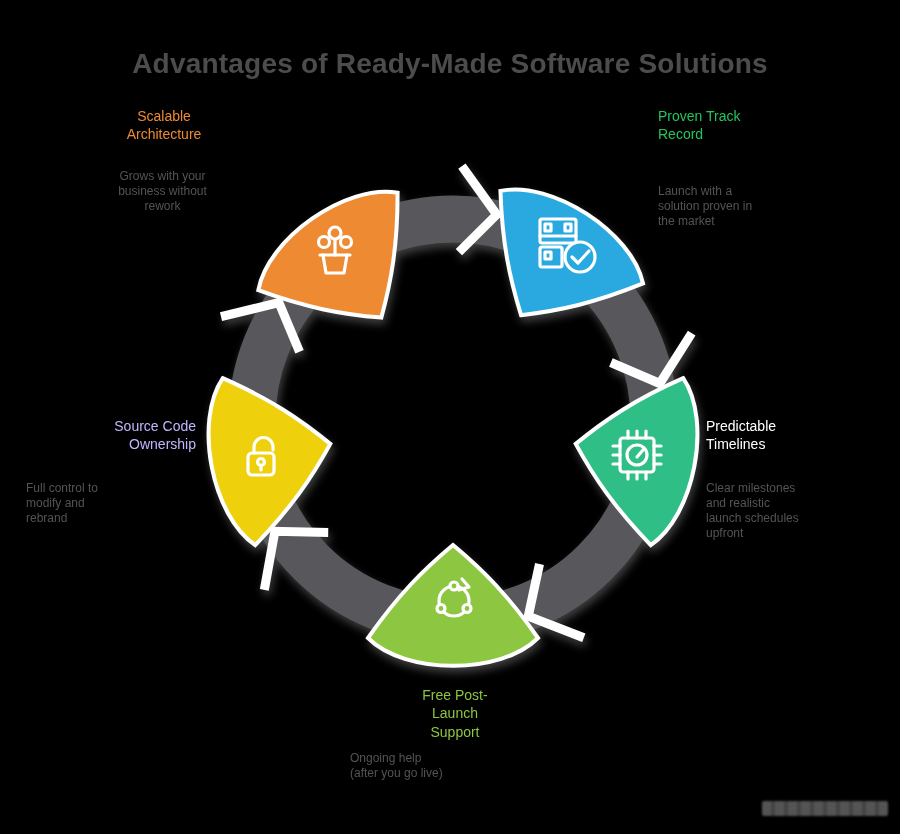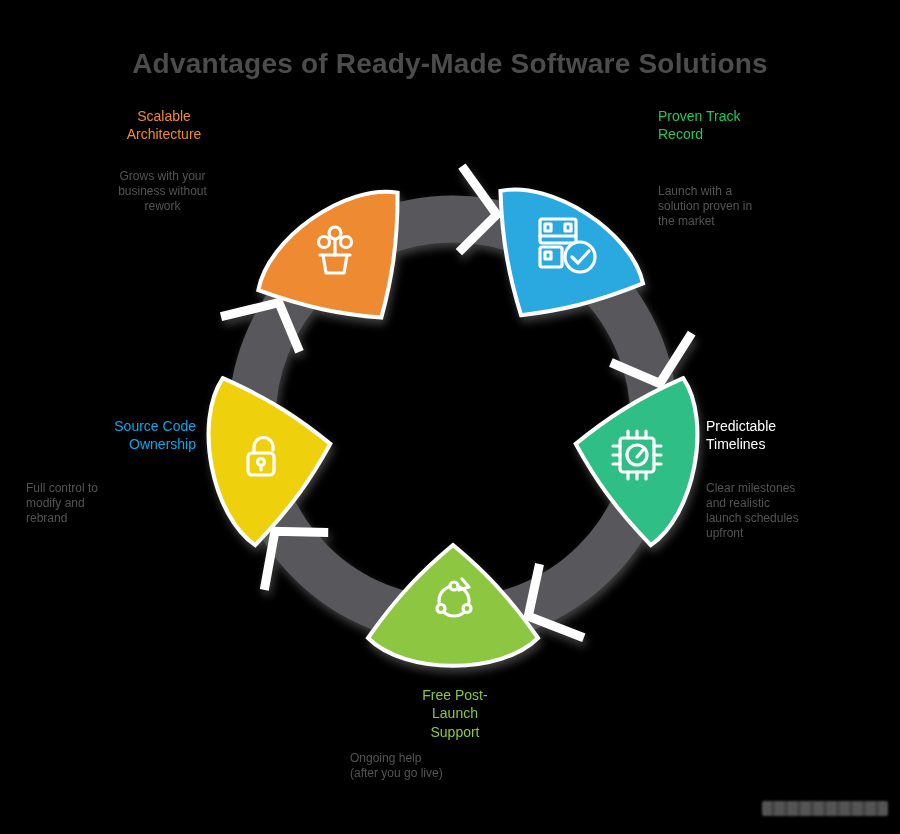--- a/index.html
+++ b/index.html
@@ -144,19 +144,19 @@
 and realistic
 launch schedules
 upfront</div>
 
 <div class="abs label blk-bottom-label" style="color: rgb(141, 198, 63);">Free Post-
 Launch
 Support</div>
 <div class="abs desc blk-bottom-desc">Ongoing help
 (after you go live)</div>
 
-<div class="abs label blk-yellow-label" style="color: #0ea5e9;">Source Code
+<div class="abs label blk-yellow-label" style="color: #c4b5fd;">Source Code
 Ownership</div>
 <div class="abs desc blk-yellow-desc">Full control to
 modify and
 rebrand</div>
 
 <div class="abs watermark"></div>
 
 </body></html>

